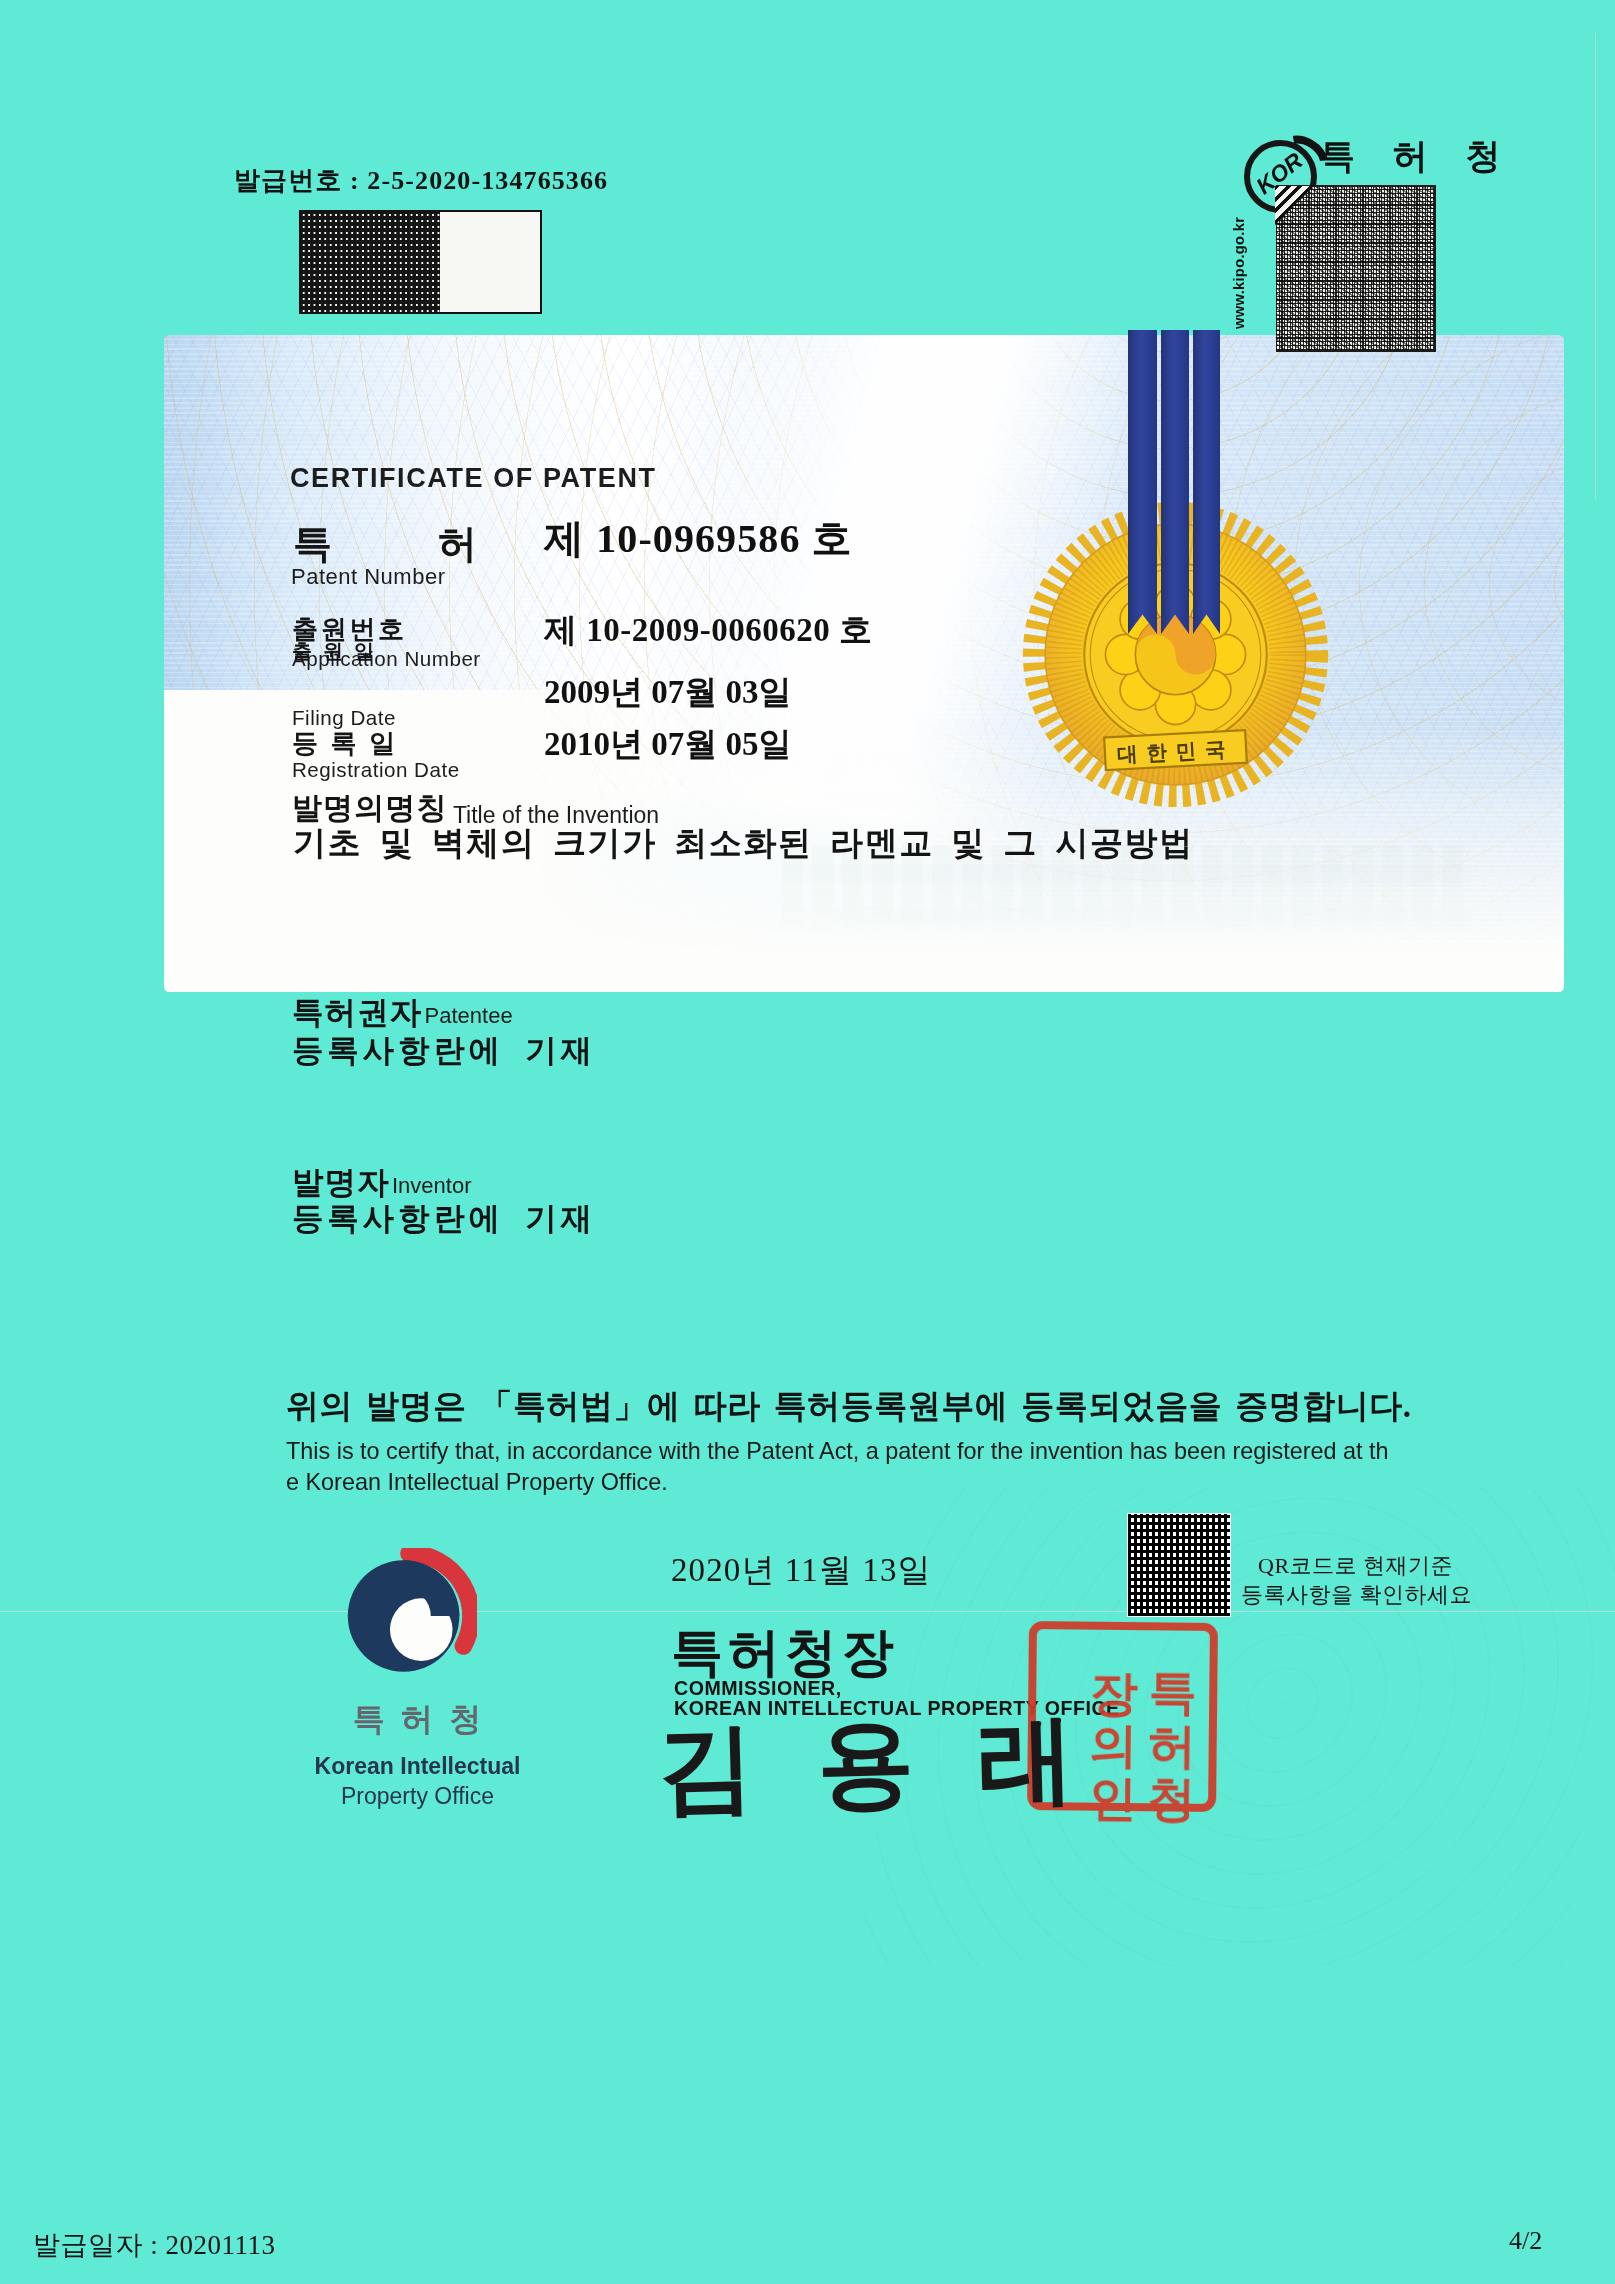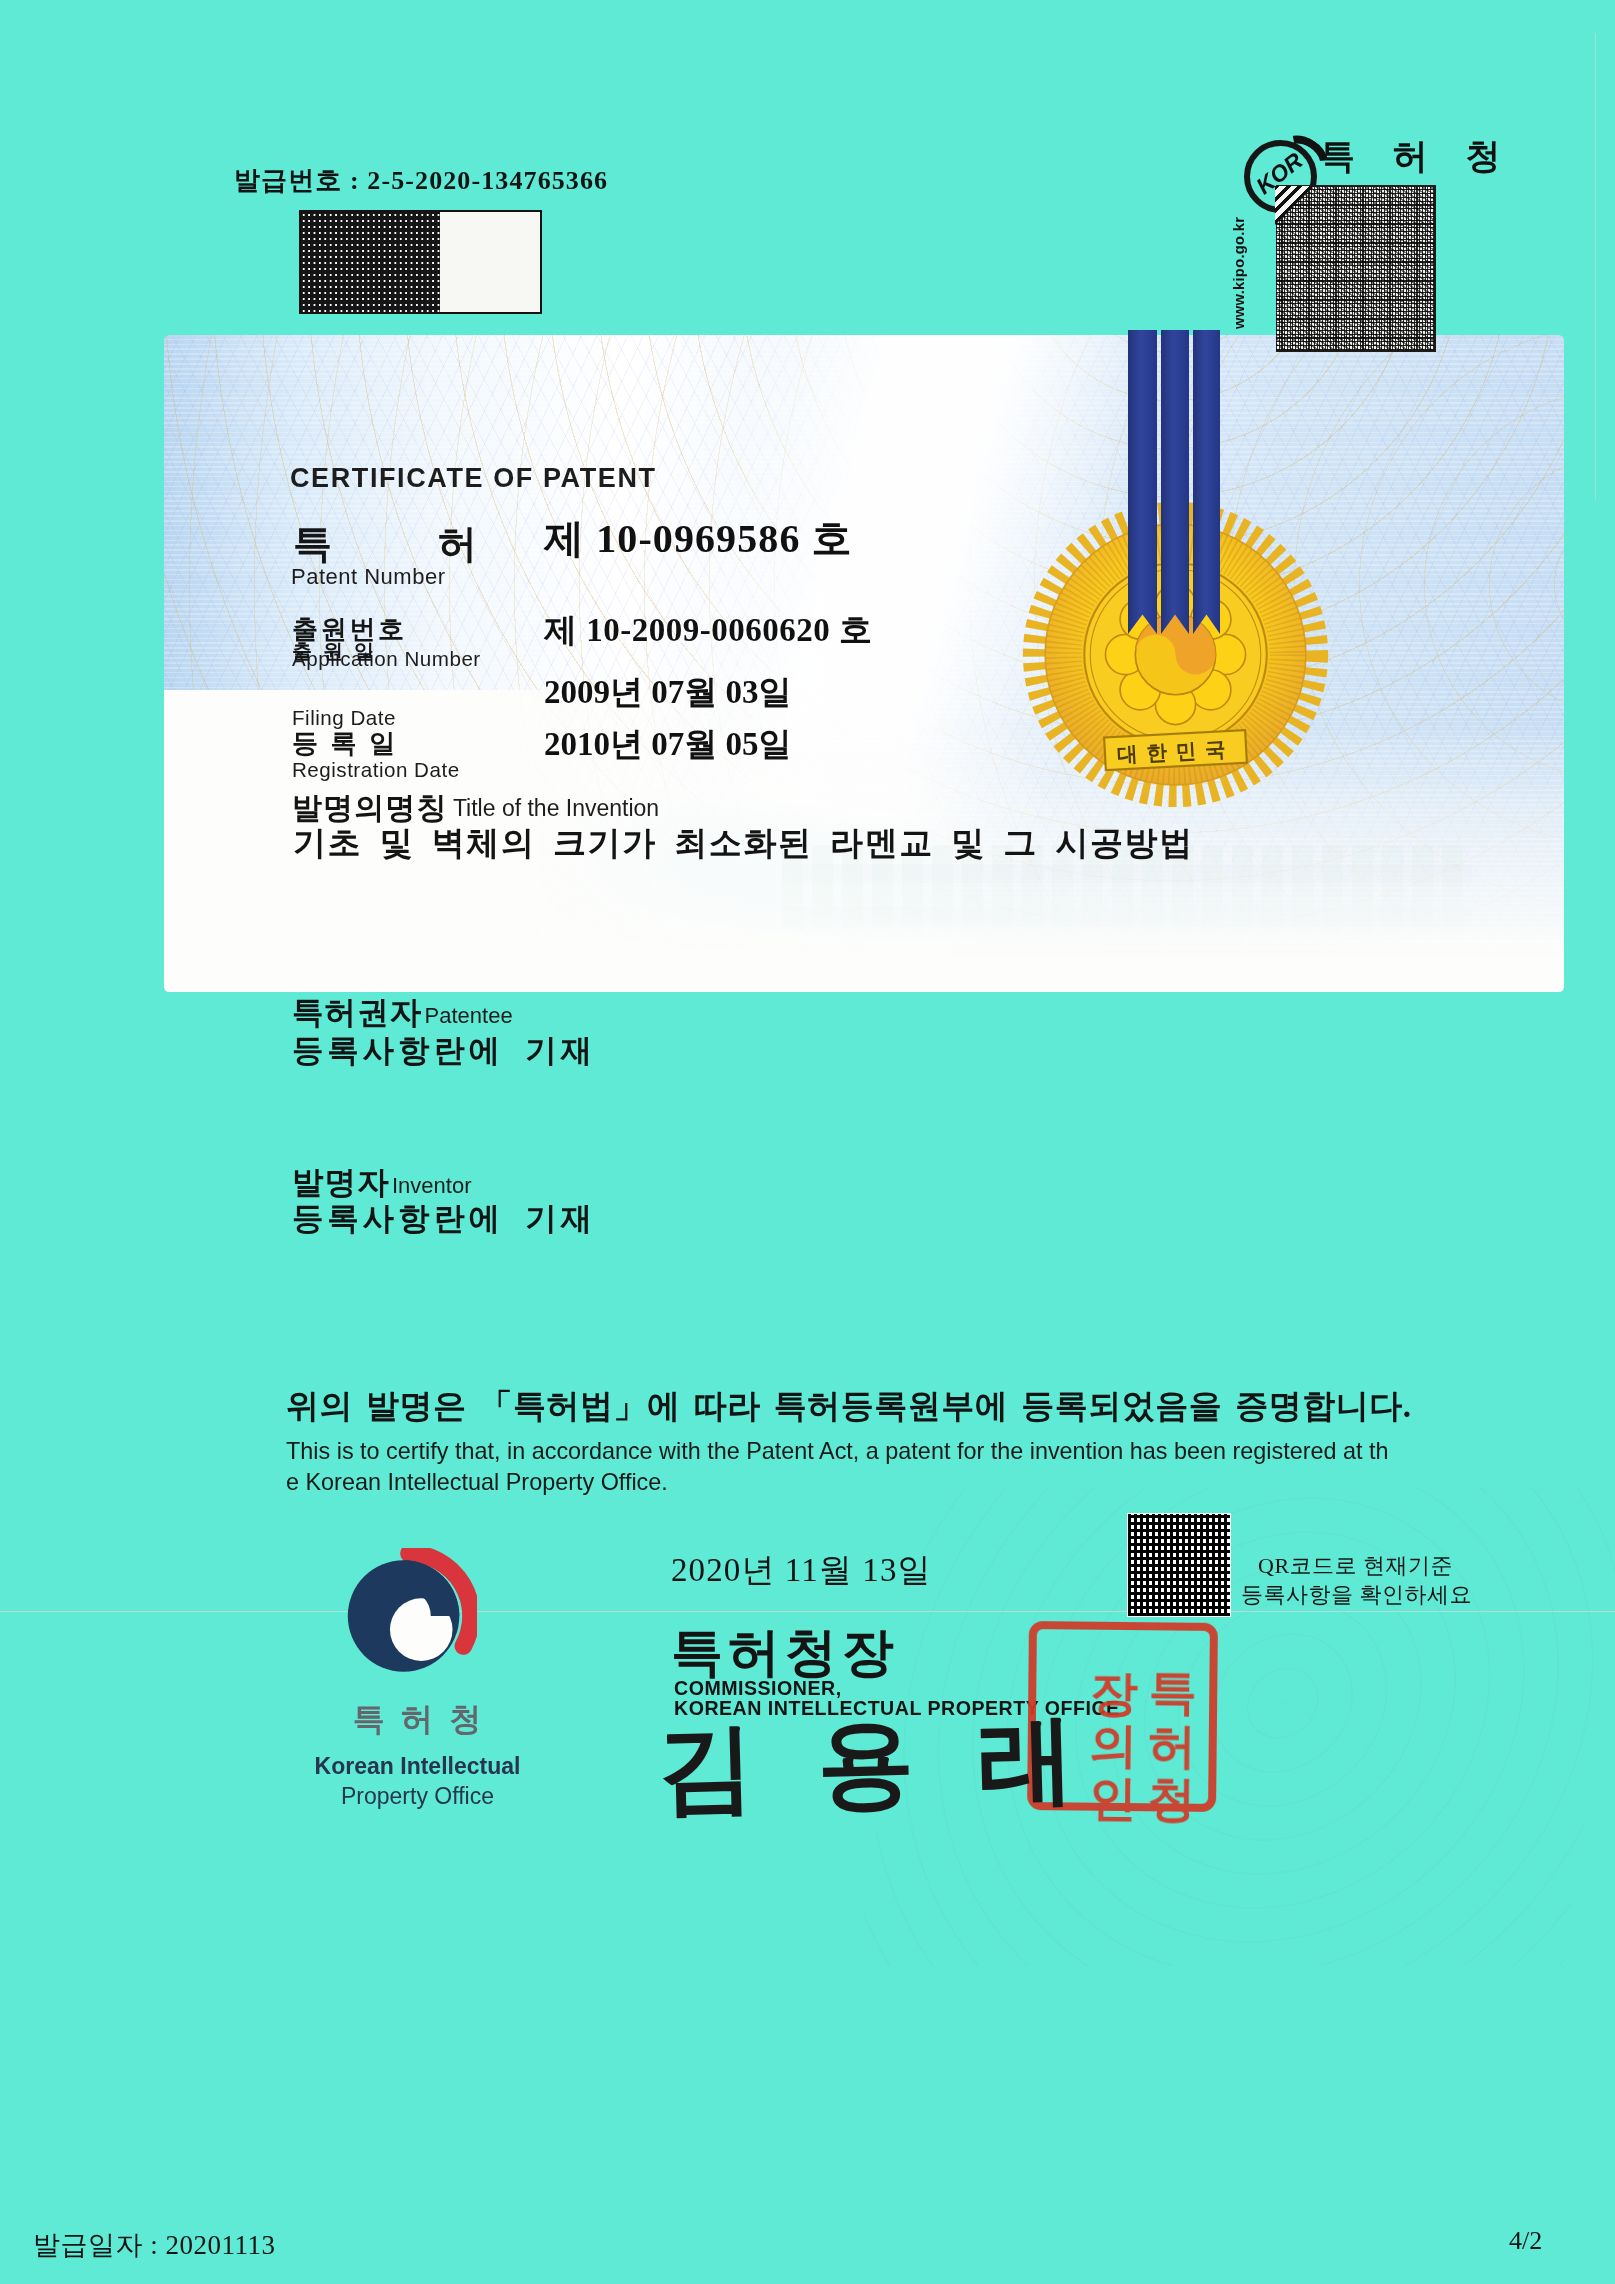--- a/index.html
+++ b/index.html
@@ -81,21 +81,21 @@
   .patent-sub{left:291px;top:564px;}
   .app-label{left:292px;top:612px;font-size:26px;letter-spacing:2.7px;}
   .app-val{left:544px;top:608px;font-size:33px;letter-spacing:0.5px;}
   .app-sub{left:292px;top:647px;font-size:20.6px;}
   .fil-label{left:292px;top:638px;font-size:20px;letter-spacing:2.7px;}
   .fil-val{left:544px;top:670px;font-size:33px;text-align:center;}
   .fil-sub{left:292px;top:706px;font-size:20.6px;}
   .reg-label{left:292px;top:726px;font-size:26px;letter-spacing:2.7px;}
   .reg-val{left:544px;top:722px;font-size:33px;}
   .reg-sub{left:292px;top:758px;font-size:20.6px;}
-  .inv-row{left:292px;top:788px;display:flex;align-items:center;gap:5.4px;}
+  .inv-row{left:292px;top:788px;display:flex;align-items:flex-end;gap:5.4px;}
   .inv-label{font-size:30px;font-weight:700;font-family:"Liberation Serif",serif;letter-spacing:1.1px;}
   .inv-sub{font-size:23px;color:#1d1d1d;}
   .inv-val{left:293px;top:821px;font-size:33px;font-weight:700;letter-spacing:1.6px;word-spacing:7.6px;}
   .pat-row{left:292px;top:992px;display:flex;align-items:baseline;gap:2.2px;}
   .owner-label{font-size:31.5px;font-weight:700;letter-spacing:1.1px;}
   .owner-sub{font-size:22px;color:#1d1d1d;}
   .pat-val{left:292px;top:1030px;font-size:31.5px;font-weight:700;letter-spacing:3.8px;word-spacing:9.8px;}
   .invtr-row{left:292px;top:1162px;display:flex;align-items:baseline;gap:2.2px;}
   .invtr-val{left:292px;top:1198px;font-size:31.5px;font-weight:700;letter-spacing:3.8px;word-spacing:9.8px;}
 

